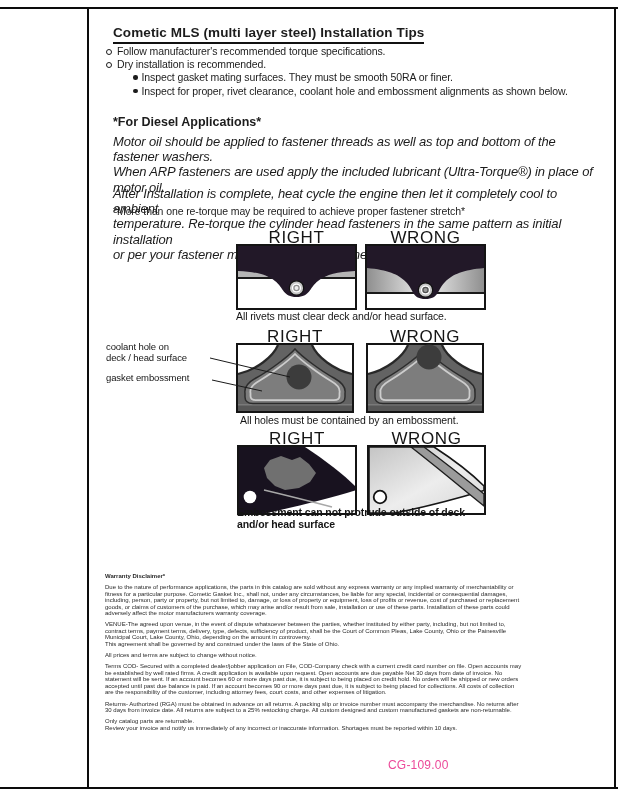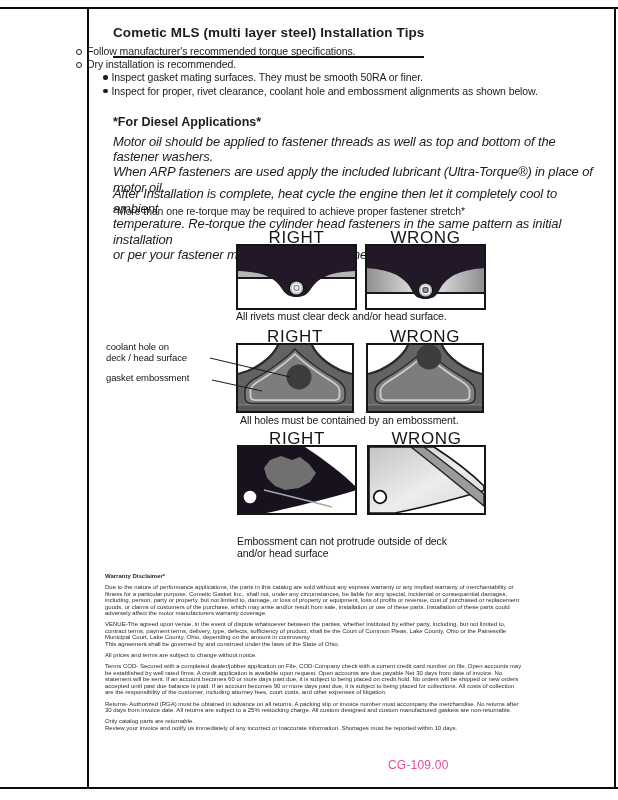--- a/index.html
+++ b/index.html
@@ -5,24 +5,24 @@
   html,body{margin:0;padding:0;}
   body{
     width:618px;height:800px;position:relative;background:#ffffff;
     font-family:"Liberation Sans", sans-serif;color:#1c1c1c;overflow:hidden;
   }
   .abs{position:absolute;}
   .frame{background:#0c0c0c;}
   
   .page-title{
     left:113px;top:25px;font-size:13.5px;font-weight:bold;letter-spacing:.1px;
-    border-bottom:2px solid #111;padding-bottom:16px;display:inline-block;white-space:nowrap;
+    border-bottom:2px solid #111;padding-bottom:2px;display:inline-block;white-space:nowrap;
   }
   
-  .bullets{left:76px;top:45px;width:500px;font-size:10.5px;line-height:13.2px;letter-spacing:-.1px;}
+  .bullets{left:106px;top:45px;width:500px;font-size:10.5px;line-height:13.2px;letter-spacing:-.1px;}
   .b-row{display:flex;align-items:flex-start;}
   .b-ring{width:4px;height:4px;border:1.2px solid #1c1c1c;border-radius:50%;margin:4px 5px 0 0;flex:0 0 auto;}
   .b-sub{margin-left:27px;}
   .b-dot{width:4.5px;height:4.5px;background:#1c1c1c;border-radius:50%;margin:4px 4px 0 0;flex:0 0 auto;}
   
   .sec-head{left:113px;top:115px;font-size:12.5px;font-weight:bold;}
   .para{font-size:13px;line-height:15.2px;letter-spacing:-.15px;white-space:pre-line;width:480px;font-style:italic;}
   .p1{left:113px;top:134px;}
   .p2{left:113px;top:166px;margin-top:20px;}
   .note{left:113px;top:205px;font-size:10.5px;letter-spacing:-.1px;}
@@ -170,21 +170,21 @@
         <stop offset="0.55" stop-color="#ededed"></stop>
         <stop offset="1" stop-color="#d6d6d6"></stop>
     </linearGradient>
   </defs>
   <rect x="1" y="1" width="117" height="68" fill="#ffffff" stroke="#141414" stroke-width="2"></rect>
   <path d="M2,2 L67,2 C87,15 106,30 117,41 L117,45.5 C92,53 56,62.5 28,68 L2,68 Z" fill="url(#g3)" stroke="#161616" stroke-width="1.6"></path>
   <path d="M57,2 C80,19 100,35 117,49 L117,61 C97,45 71,23 44,2 Z" fill="#9b9b9b" stroke="#1d1d1d" stroke-width="1.4"></path>
   <circle cx="13" cy="52" r="6.3" fill="#ffffff" stroke="#131313" stroke-width="1.8"></circle>
 </svg>
 
-<div class="abs caption" style="left:237px;top:536px;">Embossment can not protrude outside of deck
+<div class="abs caption" style="left:237px;top:507px;font-weight:bold;">Embossment can not protrude outside of deck
 and/or head surface</div>
 
 <div class="abs fineprint">
   <p class="fp-head">Warranty Disclaimer*</p>
   <p>Due to the nature of performance applications, the parts in this catalog are sold without any express warranty or any implied warranty of merchantability or
 fitness for a particular purpose.  Cometic Gasket Inc., shall not, under any circumstances, be liable for any special, incidental or consequential damages,
 including, person, party or property, but not limited to, damage, or loss of property or equipment, loss of profits or revenue, cost of purchased or replacement
 goods, or claims of customers of the purchase, which may arise and/or result from sale, installation or use of these parts.  Installation of these parts could
 adversely affect the motor manufacturers warranty coverage.</p>
   <p>VENUE-The agreed upon venue, in the event of dispute whatsoever between the parties, whether instituted by either party, including, but not limited to,

